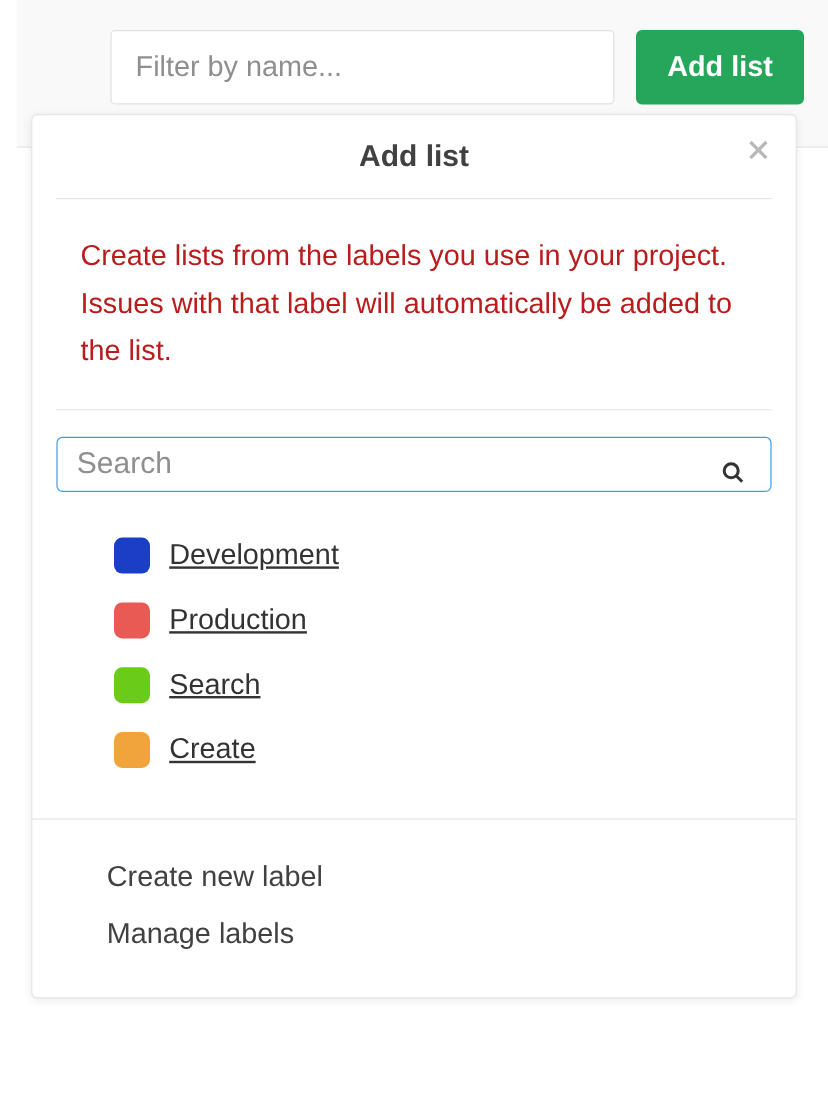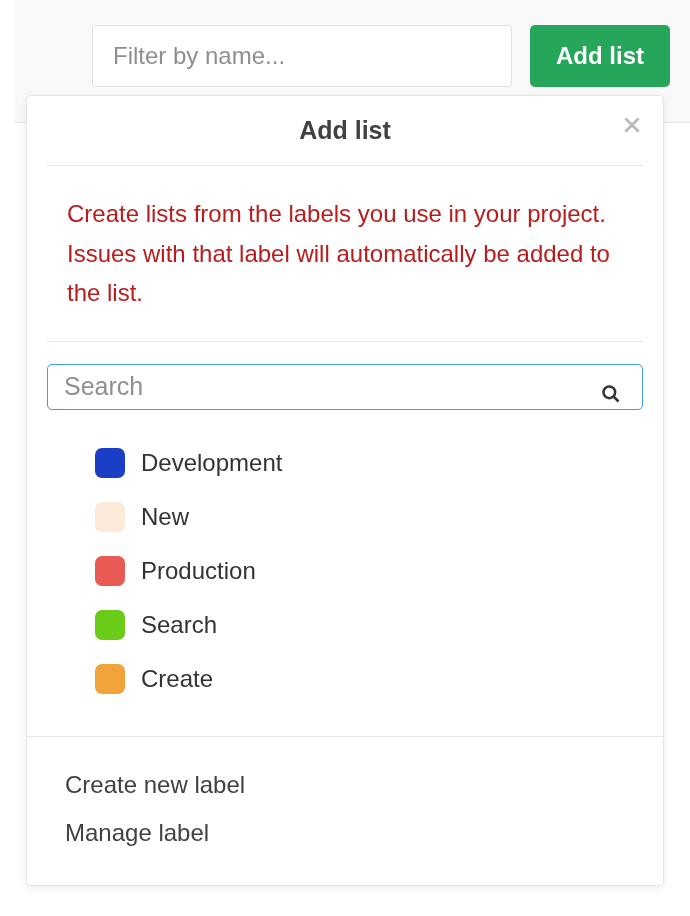--- a/index.html
+++ b/index.html
@@ -97,21 +97,21 @@
     outline: none;
   }
   .search-input::placeholder { color: #8f8f8f; }
   .search-icon {
     position: absolute;
     right: 42px;
     top: 42px;
     color: #333;
   }
   .search-icon svg { width: 20px; height: 20px; display:block; stroke:#333; }
-  .label-list { padding: 16px 20px 30px 20px; }
+  .label-list { padding: 16px 20px 30px 20px; text-decoration: underline; }
   .label-item {
     display: flex;
     align-items: center;
     gap: 16px;
     padding: 12px 48px;
     cursor: pointer;
   }
   .label-swatch {
     width: 30px;
     height: 30px;
@@ -126,20 +126,21 @@
     border-top: 1px solid #e5e5e5;
     padding: 24px 38px 28px 38px;
   }
   .footer-link {
     display: block;
     font-size: 24px;
     color: #414141;
     padding: 10px 0;
     cursor: pointer;
     text-decoration: none;
+    margin-left: 24px;
   }
 </style>
 </head>
 <body>
 
 <div class="topbar">
   <input class="filter-input" type="text" placeholder="Filter by name..." style="">
   <button class="add-list-btn">Add list</button>
 </div>
 
@@ -164,34 +165,30 @@
       </svg>
     </span>
   </div>
 
   <div class="label-list" id="label-list">
       <div class="label-item">
         <span class="label-swatch" style="background-color: rgb(26, 63, 198);"></span>
         <span class="label-name">Development</span>
       </div>
       <div class="label-item">
-        <span class="label-swatch" style="background-color: rgb(251, 233, 218);"></span>
-        <span class="label-name">New</span>
-      </div>
-      <div class="label-item">
         <span class="label-swatch" style="background-color: rgb(232, 90, 83);"></span>
         <span class="label-name">Production</span>
       </div>
       <div class="label-item">
         <span class="label-swatch" style="background-color: rgb(106, 203, 24);"></span>
         <span class="label-name">Search</span>
       </div>
       <div class="label-item">
         <span class="label-swatch" style="background-color: rgb(241, 163, 60);"></span>
         <span class="label-name">Create</span>
       </div>
     </div>
 
   <div class="dropdown-footer">
     <a class="footer-link">Create new label</a>
-    <a class="footer-link">Manage label</a>
+    <a class="footer-link">Manage labels</a>
   </div>
 </div>
 
 </body></html>

